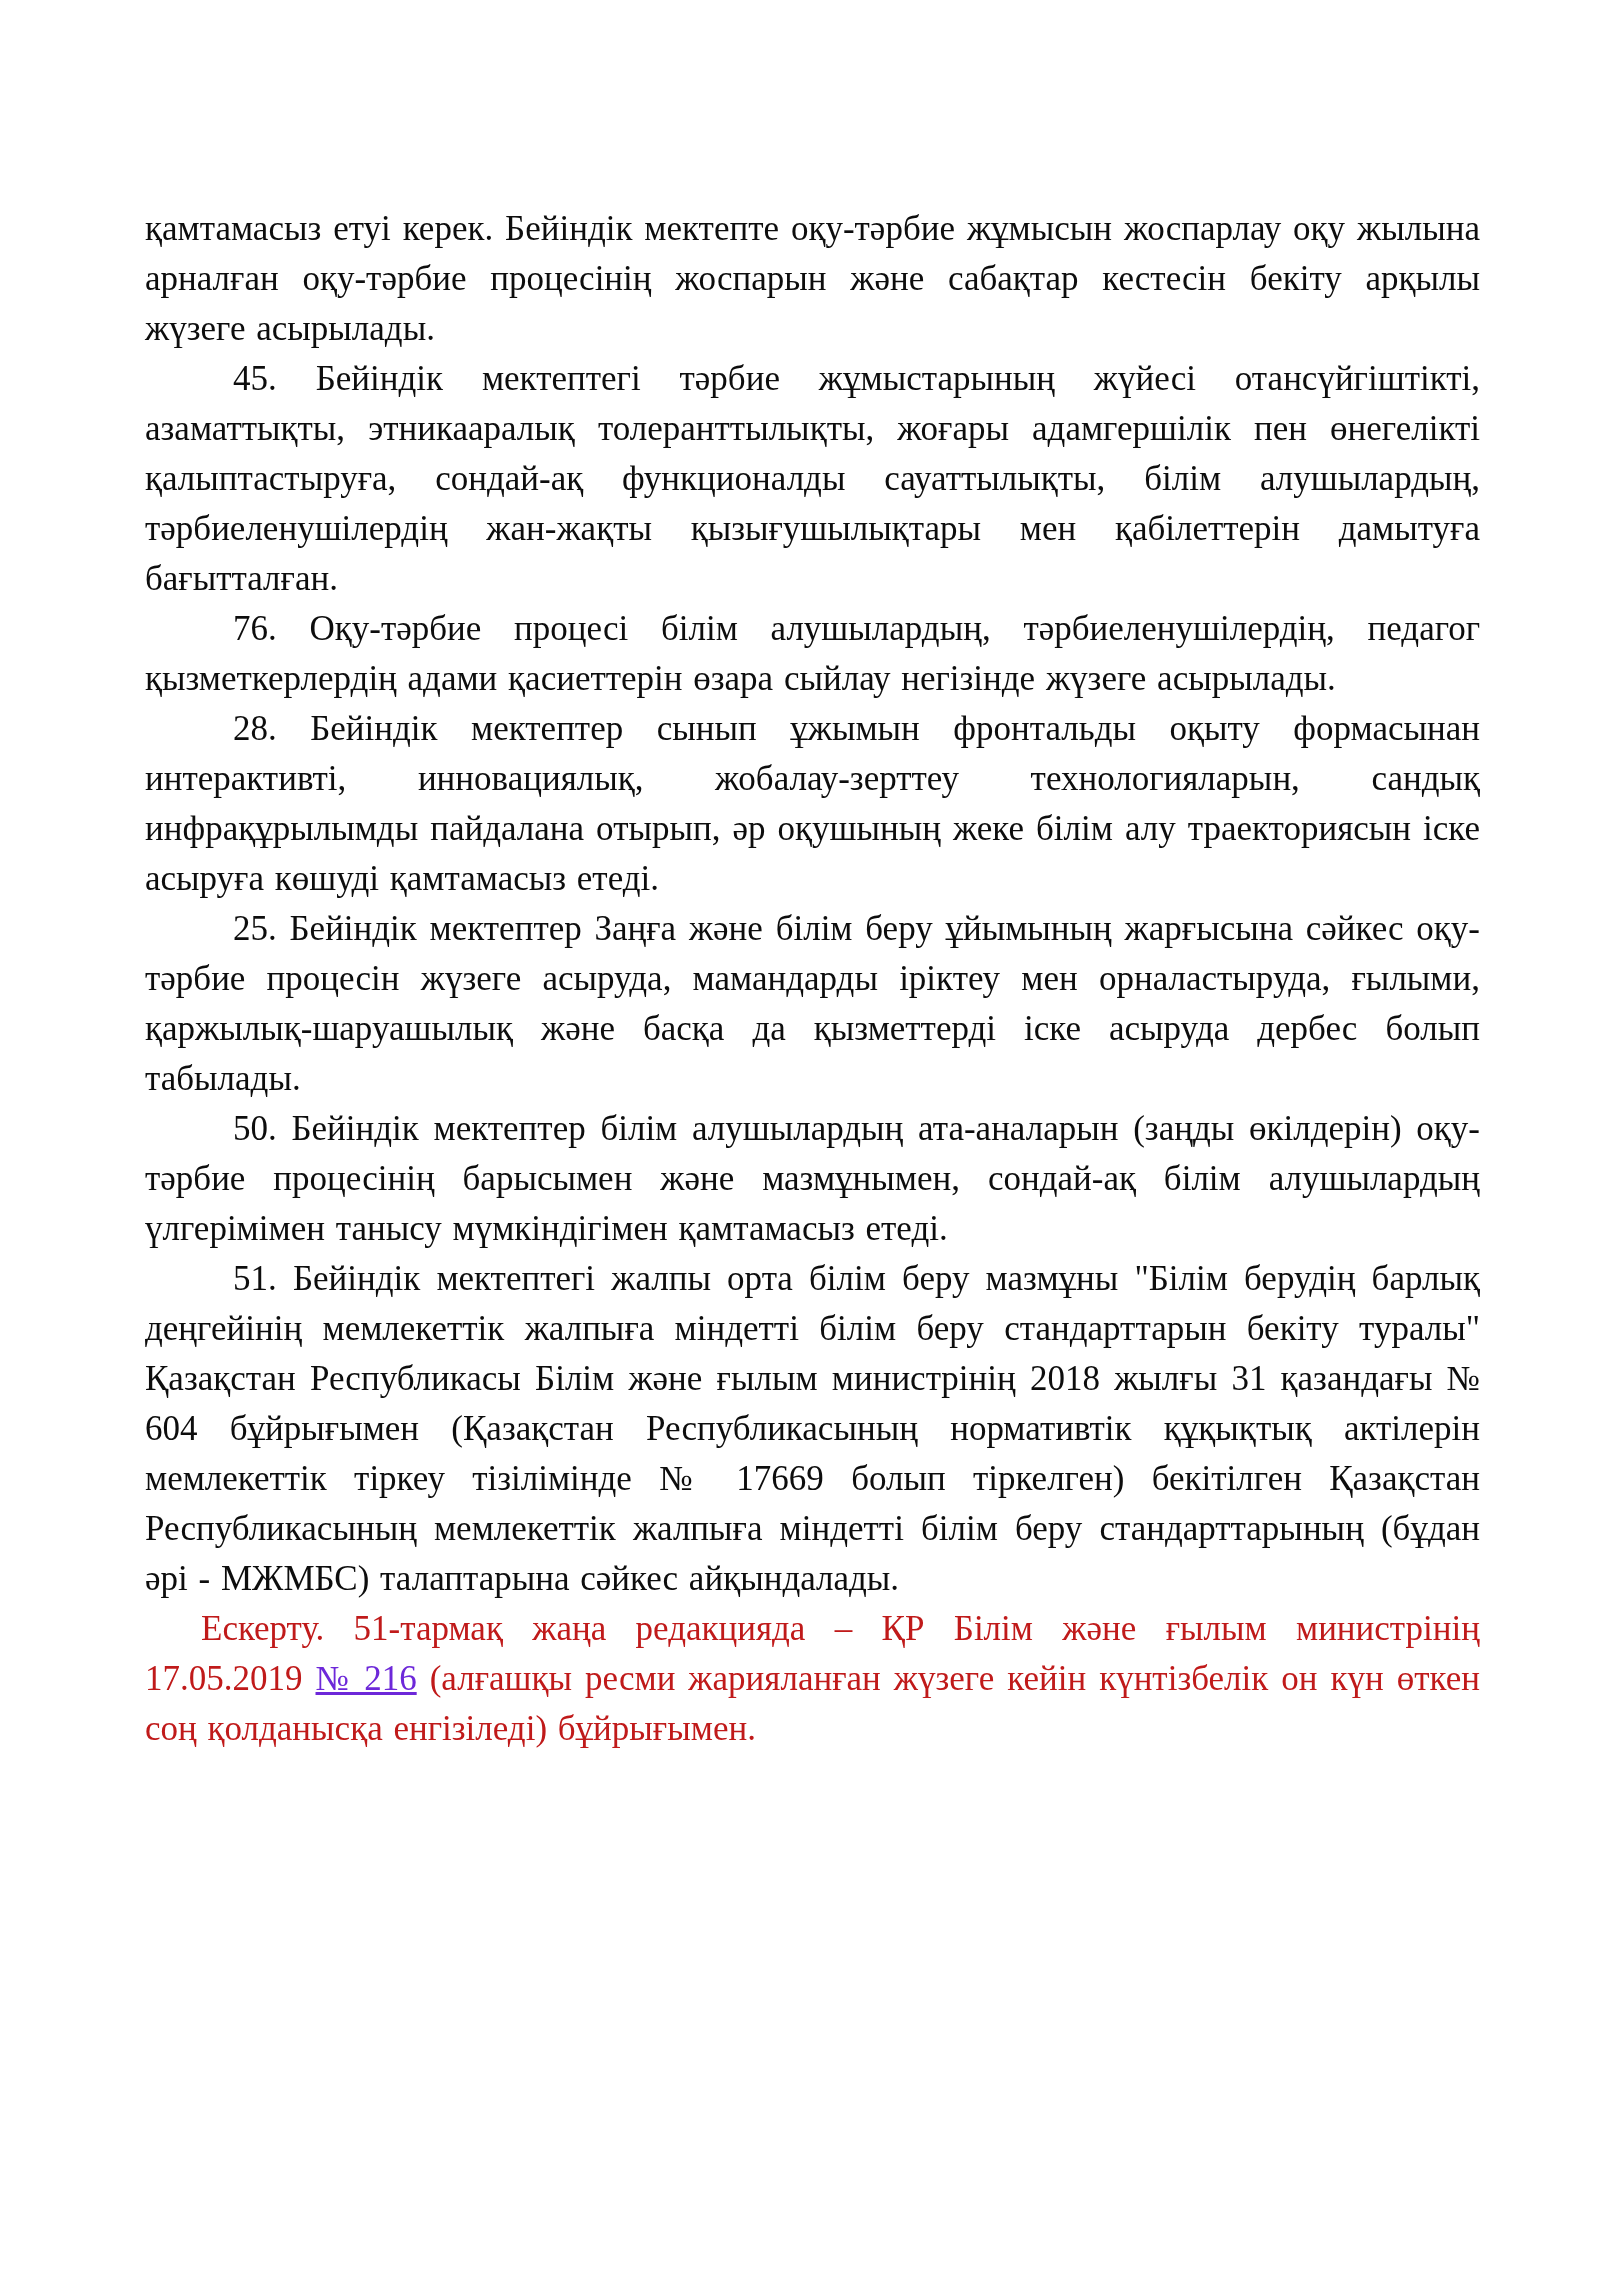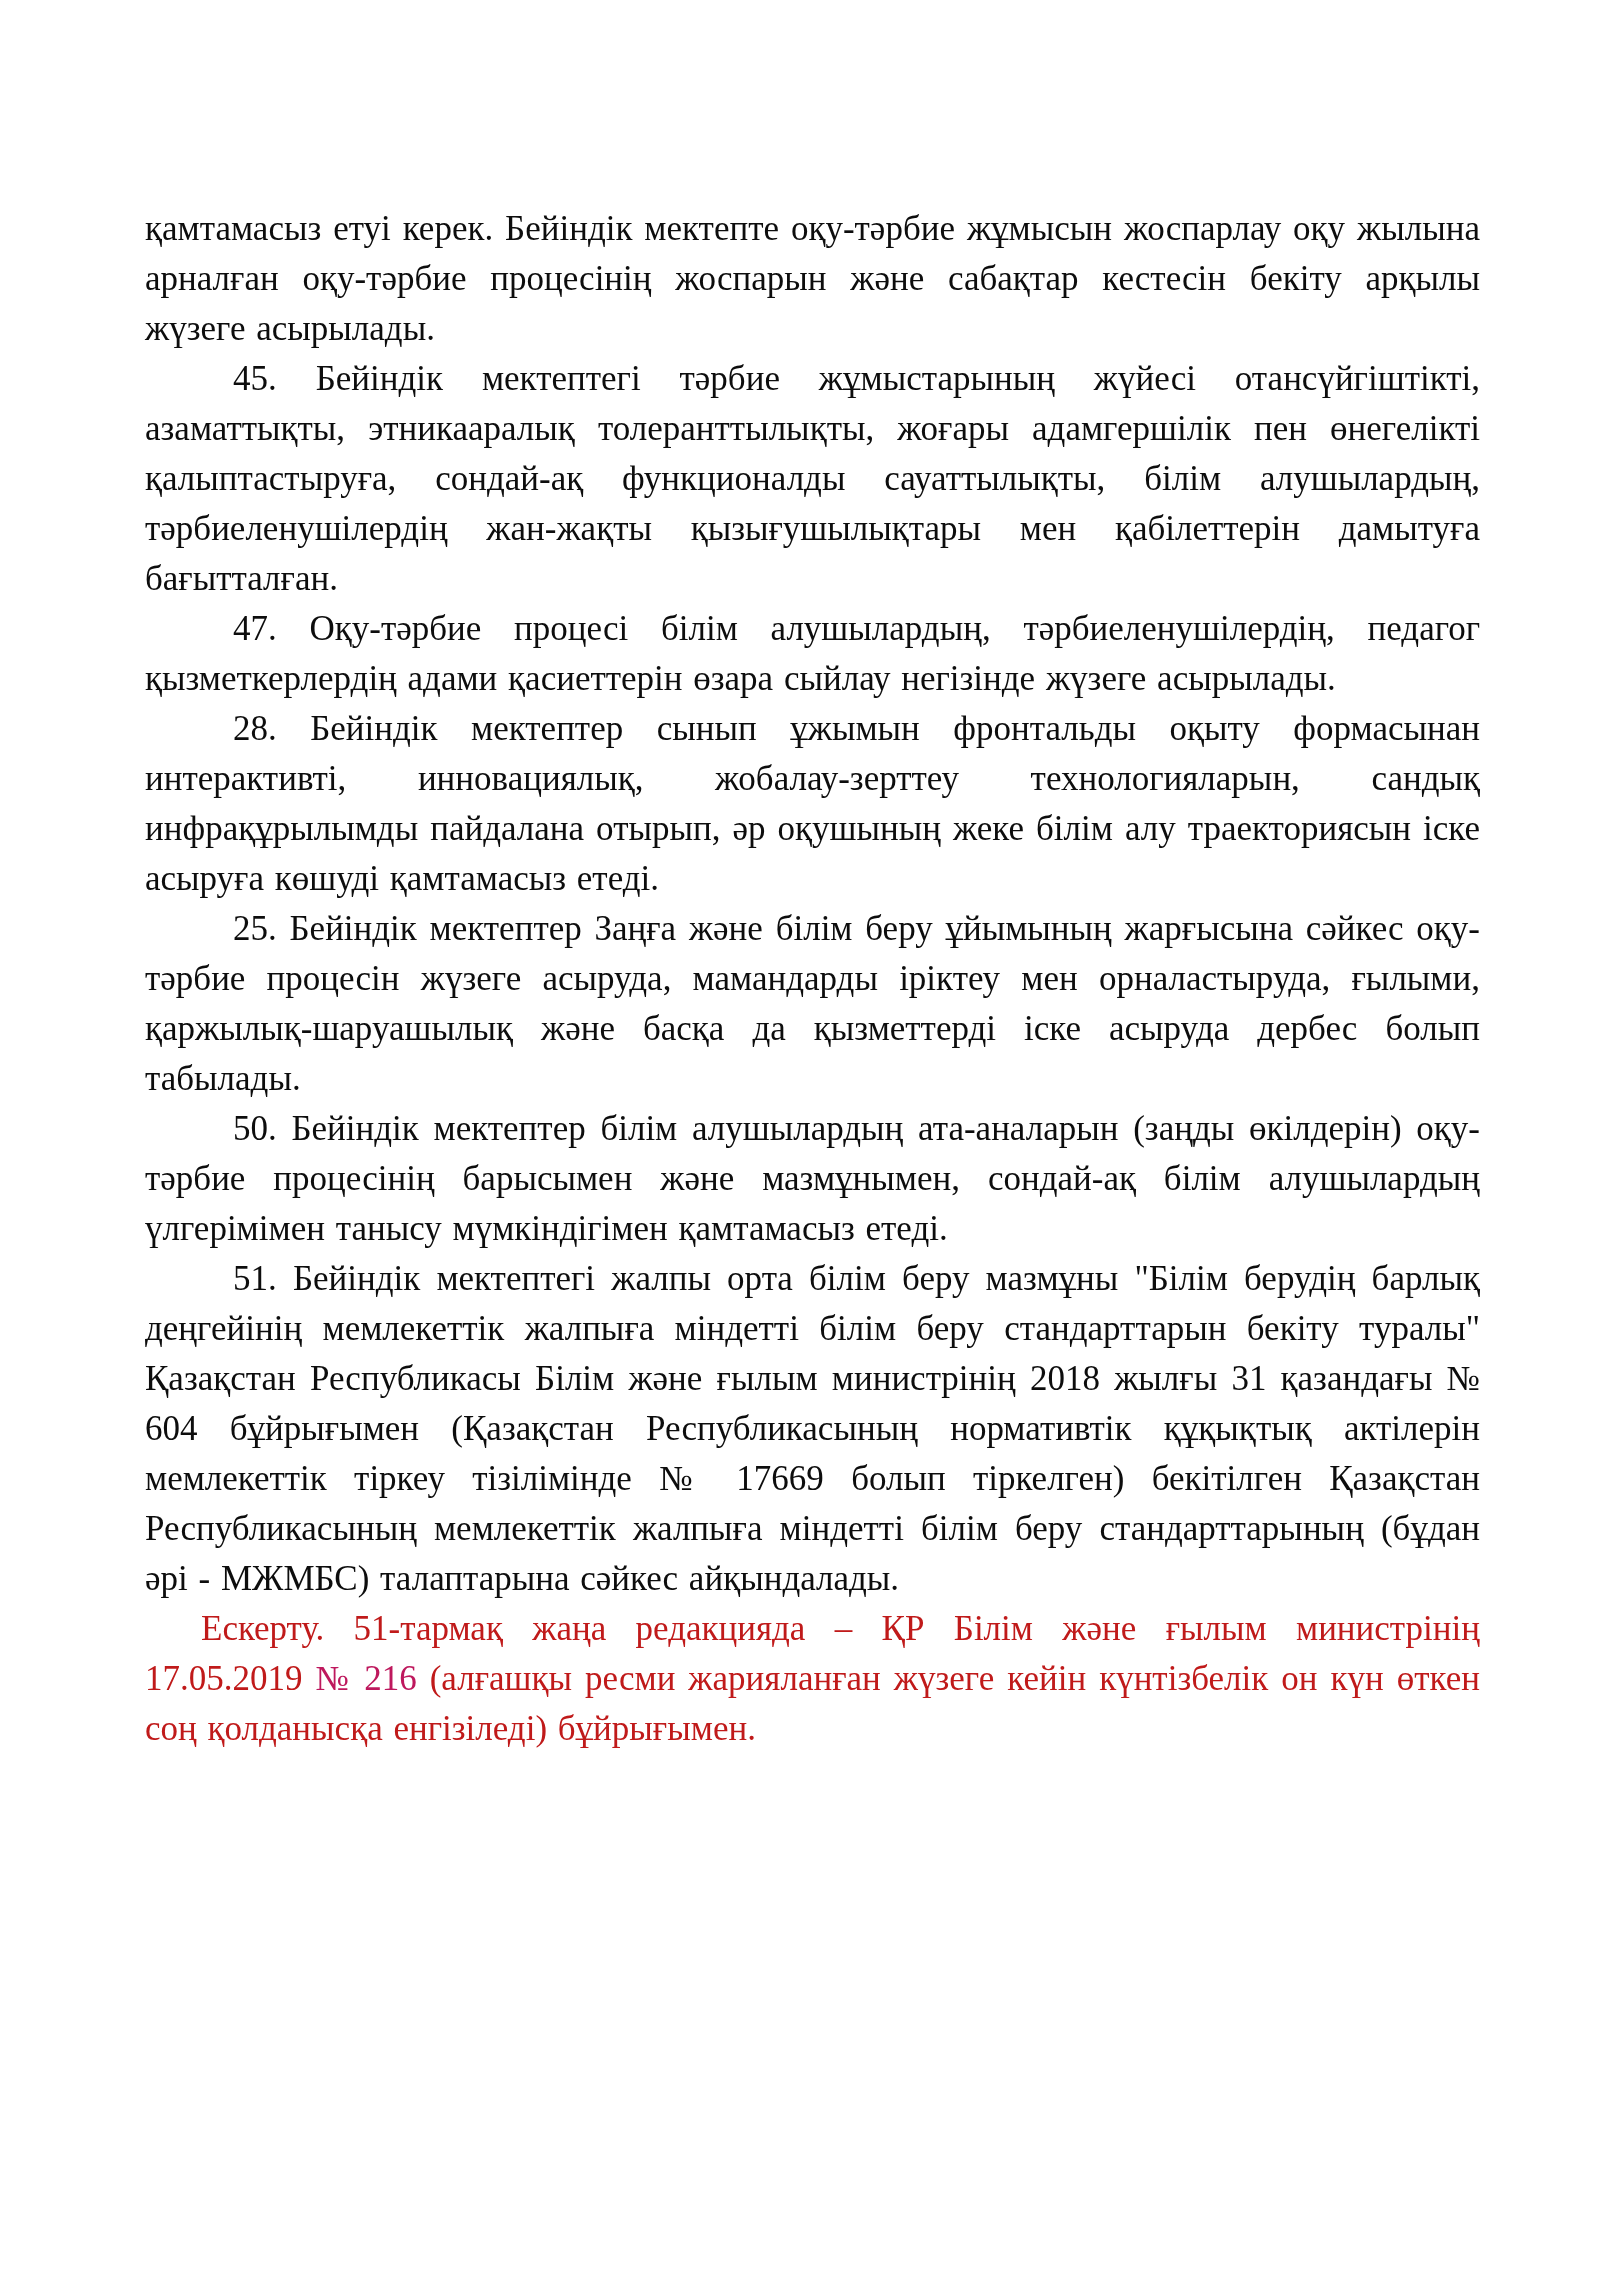--- a/index.html
+++ b/index.html
@@ -39,34 +39,35 @@
     text-indent: 88px;
   }
   p.para.cont {
     text-indent: 0;
   }
   p.note {
     text-indent: 56px;
     color: #c01a1a;
   }
   p.note .black-inline {
-    color: #be185d;
+    color: #6d28d9;
+    text-decoration: underline;
   }
   p.p52 {
     margin-top: 33px;
   }
 </style>
 </head>
 <body>
 
 <div class="page">
   <div class="content">
     <p class="para cont">қамтамасыз етуі керек. Бейіндік мектепте оқу-тәрбие жұмысын жоспарлау оқу жылына арналған оқу-тәрбие процесінің жоспарын және сабақтар кестесін бекіту арқылы жүзеге асырылады.</p>
     <p class="para">45. Бейіндік мектептегі тәрбие жұмыстарының жүйесі отансүйгіштікті, азаматтықты, этникааралық толеранттылықты, жоғары адамгершілік пен өнегелікті қалыптастыруға, сондай-ақ функционалды сауаттылықты, білім алушылардың, тәрбиеленушілердің жан-жақты қызығушылықтары мен қабілеттерін дамытуға бағытталған.</p>
-    <p class="para">47. Оқу-тәрбие процесі білім алушылардың, тәрбиеленушілердің, педагог қызметкерлердің адами қасиеттерін өзара сыйлау негізінде жүзеге асырылады.</p>
+    <p class="para">76. Оқу-тәрбие процесі білім алушылардың, тәрбиеленушілердің, педагог қызметкерлердің адами қасиеттерін өзара сыйлау негізінде жүзеге асырылады.</p>
     <p class="para">28. Бейіндік мектептер сынып ұжымын фронтальды оқыту формасынан интерактивті, инновациялық, жобалау-зерттеу технологияларын, сандық инфрақұрылымды пайдалана отырып, әр оқушының жеке білім алу траекториясын іске асыруға көшуді қамтамасыз етеді.</p>
     <p class="para">25. Бейіндік мектептер Заңға және білім беру ұйымының жарғысына сәйкес оқу-тәрбие процесін жүзеге асыруда, мамандарды іріктеу мен орналастыруда, ғылыми, қаржылық-шаруашылық және басқа да қызметтерді іске асыруда дербес болып табылады.</p>
     <p class="para">50. Бейіндік мектептер білім алушылардың ата-аналарын (заңды өкілдерін) оқу-тәрбие процесінің барысымен және мазмұнымен, сондай-ақ білім алушылардың үлгерімімен танысу мүмкіндігімен қамтамасыз етеді.</p>
     <p class="para">51. Бейіндік мектептегі жалпы орта білім беру мазмұны "Білім берудің барлық деңгейінің мемлекеттік жалпыға міндетті білім беру стандарттарын бекіту туралы" Қазақстан Республикасы Білім және ғылым министрінің 2018 жылғы 31 қазандағы № 604 бұйрығымен (Қазақстан Республикасының нормативтік құқықтық актілерін мемлекеттік тіркеу тізілімінде № 17669 болып тіркелген) бекітілген Қазақстан Республикасының мемлекеттік жалпыға міндетті білім беру стандарттарының (бұдан әрі - МЖМБС) талаптарына сәйкес айқындалады.</p>
     <p class="para note"><span>Ескерту. 51-тармақ жаңа редакцияда – ҚР Білім және ғылым министрінің 17.05.2019 </span><span class="black-inline">№ 216</span><span> (алғашқы ресми жарияланған жүзеге кейін күнтізбелік он күн өткен соң қолданысқа енгізіледі) бұйрығымен.</span></p>
   </div>
 </div>
 
 
 </body></html>

